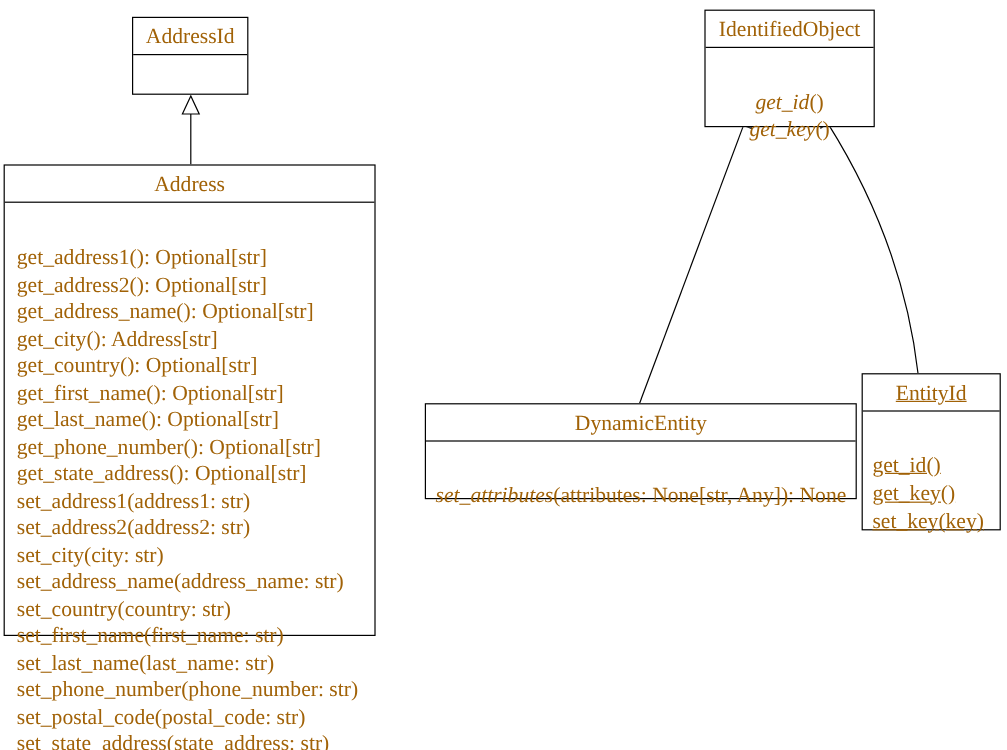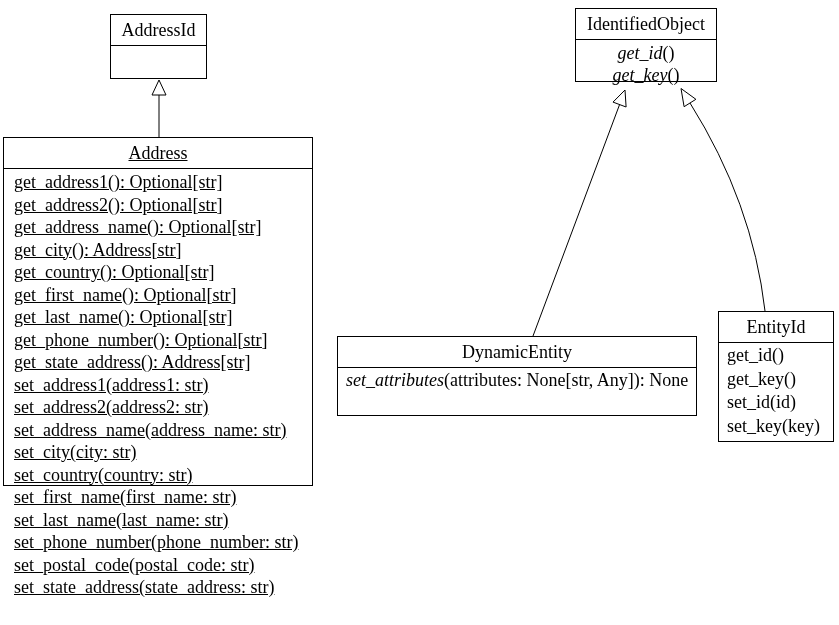--- a/index.html
+++ b/index.html
@@ -6,21 +6,21 @@
     margin: 0;
     padding: 0;
     background: #ffffff;
   }
   #canvas {
     position: relative;
     width: 839px;
     height: 625px;
     background: #ffffff;
     font-family: "Liberation Serif", "DejaVu Serif", serif;
-    color: #000000;
+    color: #a16207;
     font-size: 18px;
     overflow: hidden;
   }
   #edge-layer {
     position: absolute;
     left: 0; top: 0;
     width: 839px; height: 625px;
   }
   .uml-class {
     position: absolute;
@@ -32,48 +32,49 @@
     height: 30px;
     line-height: 30px;
     text-align: center;
     border-bottom: 1px solid #000000;
     white-space: nowrap;
     overflow: hidden;
   }
   .uml-methods {
     white-space: nowrap;
     overflow: hidden;
+    margin-top: 32px;
   }
   .uml-methods .m {
     white-space: nowrap;
   }
   .it { font-style: italic; }
 
   
   #box-addressid { left: 110px; top: 14px; width: 97px; height: 65px; }
   #box-addressid .uml-empty { height: 32px; }
 
   
-  #box-address { left: 3px; top: 137px; width: 310px; height: 349px; text-decoration: underline; }
+  #box-address { left: 3px; top: 137px; width: 310px; height: 393px; }
   #box-address .uml-methods { padding: 2px 0 0 10px; line-height: 22.5px; }
 
   
-  #box-identifiedobject { left: 575px; top: 8px; width: 142px; height: 74px; }
+  #box-identifiedobject { left: 587px; top: 8px; width: 142px; height: 98px; }
   #box-identifiedobject .uml-methods {
     padding-top: 2px;
     line-height: 22px;
     text-align: center;
   }
 
   
-  #box-dynamicentity { left: 337px; top: 336px; width: 360px; height: 80px; }
+  #box-dynamicentity { left: 354px; top: 336px; width: 360px; height: 80px; }
   #box-dynamicentity .uml-methods { padding: 1px 0 0 8px; line-height: 22.5px; }
 
   
-  #box-entityid { left: 718px; top: 311px; width: 116px; height: 131px; }
+  #box-entityid { left: 718px; top: 311px; width: 116px; height: 131px; text-decoration: underline; }
   #box-entityid .uml-methods { padding: 1px 0 0 8px; line-height: 23.5px; }
 
   .edge-line { stroke: #000000; stroke-width: 1; fill: none; }
   .edge-head { stroke: #000000; stroke-width: 1; fill: #ffffff; }
 </style>
 </head>
 <body>
 
 <div id="canvas">
 
@@ -104,25 +105,25 @@
     <div class="uml-title">Address</div>
     <div class="uml-methods">
       <div class="m">get_address1(): Optional[str]</div>
       <div class="m">get_address2(): Optional[str]</div>
       <div class="m">get_address_name(): Optional[str]</div>
       <div class="m">get_city(): Address[str]</div>
       <div class="m">get_country(): Optional[str]</div>
       <div class="m">get_first_name(): Optional[str]</div>
       <div class="m">get_last_name(): Optional[str]</div>
       <div class="m">get_phone_number(): Optional[str]</div>
-      <div class="m">get_state_address(): Address[str]</div>
+      <div class="m">get_state_address(): Optional[str]</div>
       <div class="m">set_address1(address1: str)</div>
       <div class="m">set_address2(address2: str)</div>
+      <div class="m">set_city(city: str)</div>
       <div class="m">set_address_name(address_name: str)</div>
-      <div class="m">set_city(city: str)</div>
       <div class="m">set_country(country: str)</div>
       <div class="m">set_first_name(first_name: str)</div>
       <div class="m">set_last_name(last_name: str)</div>
       <div class="m">set_phone_number(phone_number: str)</div>
       <div class="m">set_postal_code(postal_code: str)</div>
       <div class="m">set_state_address(state_address: str)</div>
     </div>
   </div>
 
   <div class="uml-class" id="box-identifiedobject">
@@ -138,18 +139,17 @@
     <div class="uml-methods">
       <div class="m"><span class="it">set_attributes</span><span>(attributes: None[str, Any]): None</span></div>
     </div>
   </div>
 
   <div class="uml-class" id="box-entityid">
     <div class="uml-title">EntityId</div>
     <div class="uml-methods">
       <div class="m">get_id()</div>
       <div class="m">get_key()</div>
-      <div class="m">set_id(id)</div>
       <div class="m">set_key(key)</div>
     </div>
   </div>
 
 </div>
 
 </body></html>

